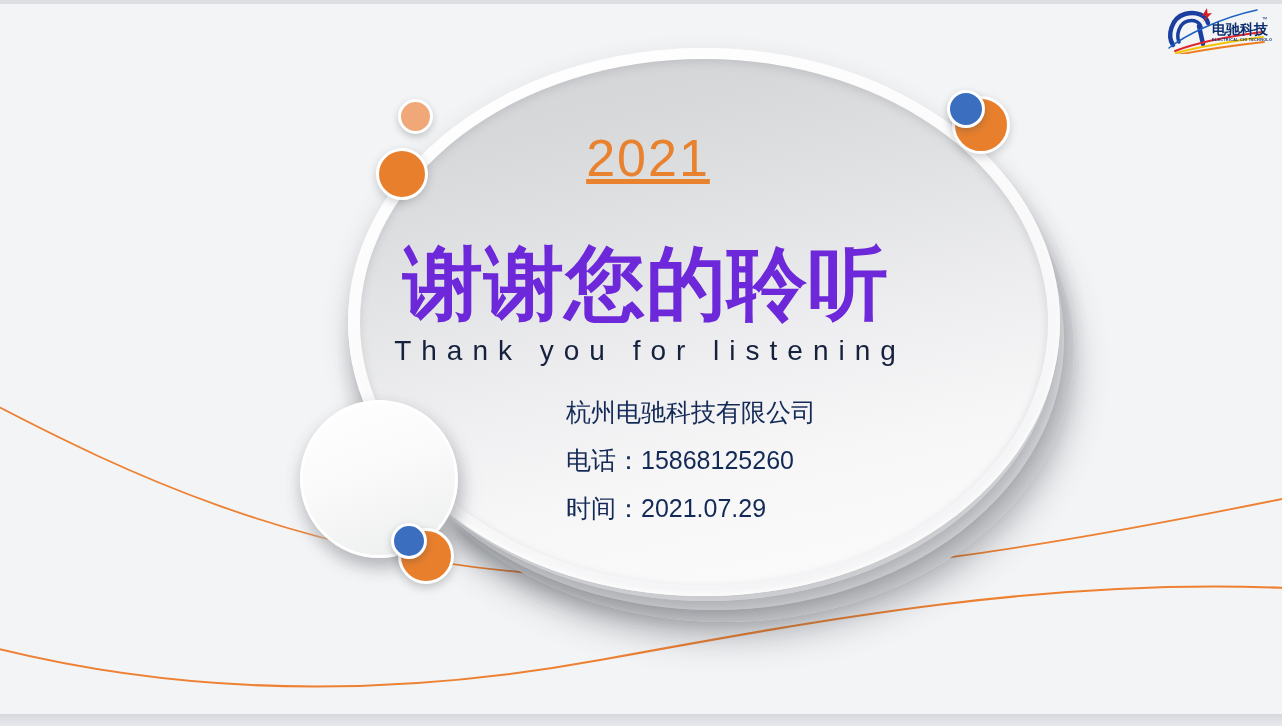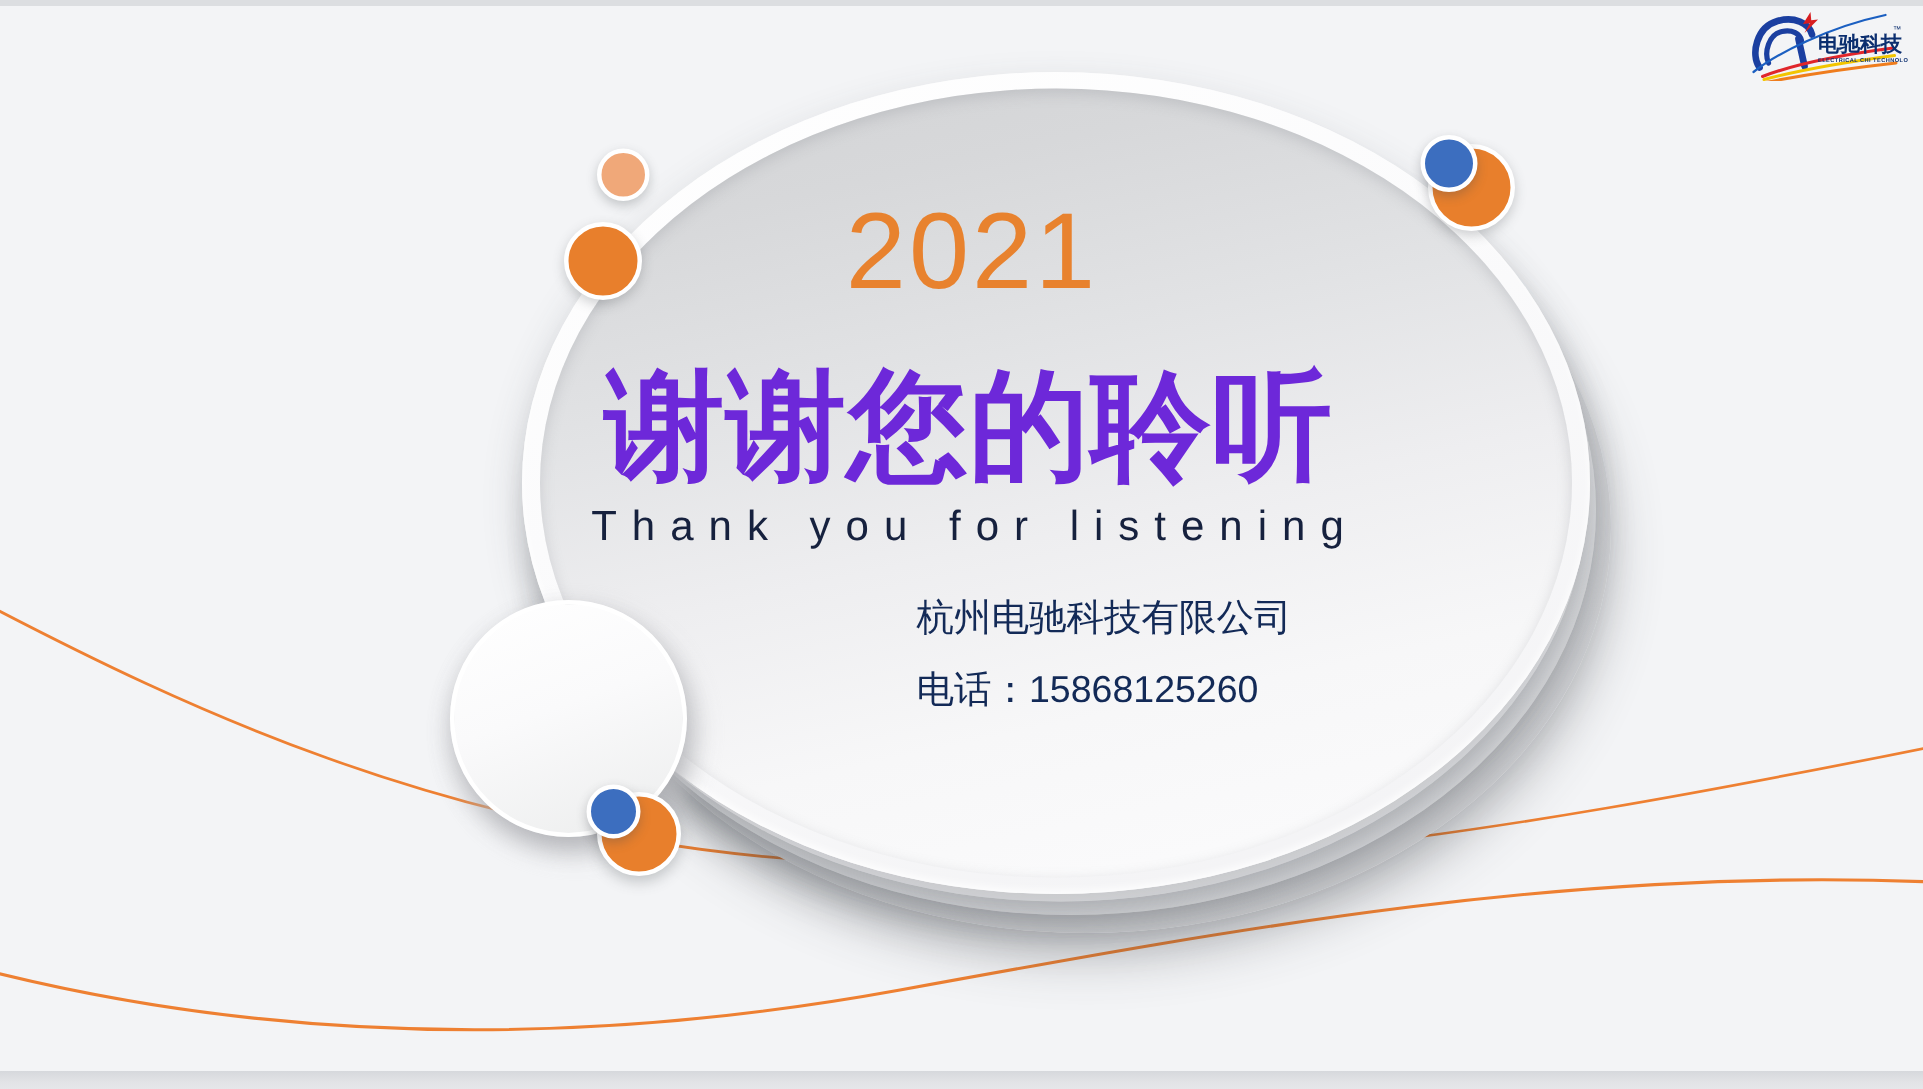--- a/index.html
+++ b/index.html
@@ -181,33 +181,34 @@
   
   .content {
     position: absolute;
     left: 0;
     top: 0;
     width: 1282px;
     height: 726px;
     z-index: 20;
     pointer-events: none;
   }
-  .content > * { pointer-events: auto; margin-left: 45px; }
+  .content > * { pointer-events: auto; }
 
   .year {
     position: absolute;
     left: 0; right: 0;
     top: 132px;
     text-align: center;
-    font-size: 72px;
+    font-size: 52px;
     font-weight: 300;
     letter-spacing: 2px;
     color: #E8822E;
     line-height: 1;
     margin-left: 14px;
+    text-decoration: underline;
   }
 
   .headline {
     position: absolute;
     left: 0; right: 0;
     top: 244px;
     text-align: center;
     font-size: 80px;
     font-weight: 700;
     color: #6d28d9;
@@ -286,20 +287,21 @@
 
     <div class="year">2021</div>
 
     <div class="headline">谢谢您的聆听</div>
 
     <div class="subhead">Thank you for listening</div>
 
     <div class="contact-block">
       <div class="contact-line">杭州电驰科技有限公司</div>
       <div class="contact-line">电话：15868125260</div>
+      <div class="contact-line">时间：2021.07.29</div>
     </div>
 
   </div>
 
   <svg class="logo" viewBox="0 0 216 96">
 
     <path d="M 18 78 C 6 60, 14 24, 42 16 C 64 10, 84 18, 88 34" fill="none" stroke="#1B3FA0" stroke-width="9" stroke-linecap="round"></path>
     <path d="M 30 72 C 24 58, 30 34, 48 30 C 62 27, 72 33, 74 42" fill="none" stroke="#1B3FA0" stroke-width="7" stroke-linecap="round"></path>
     <path d="M 70 40 L 78 76" fill="none" stroke="#1B3FA0" stroke-width="9" stroke-linecap="round"></path>
 

